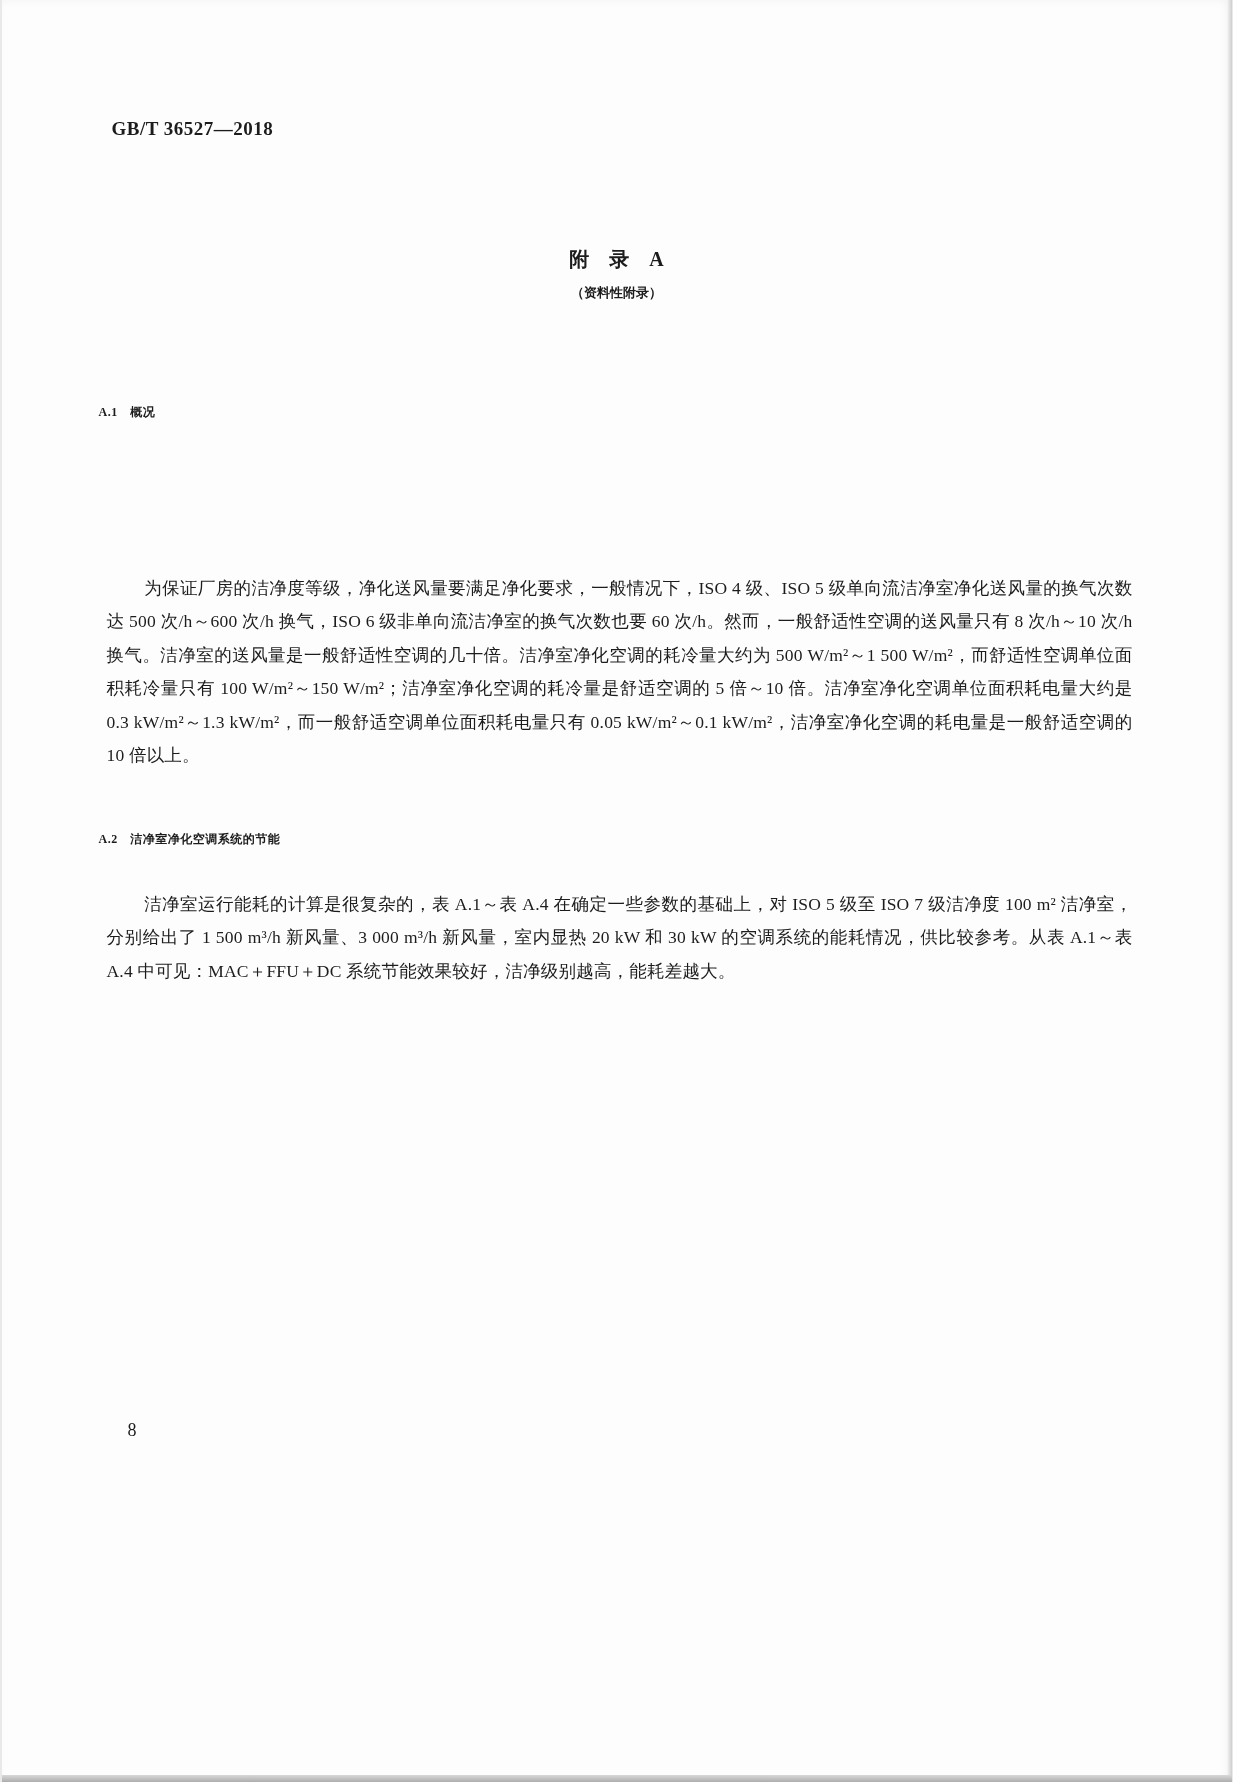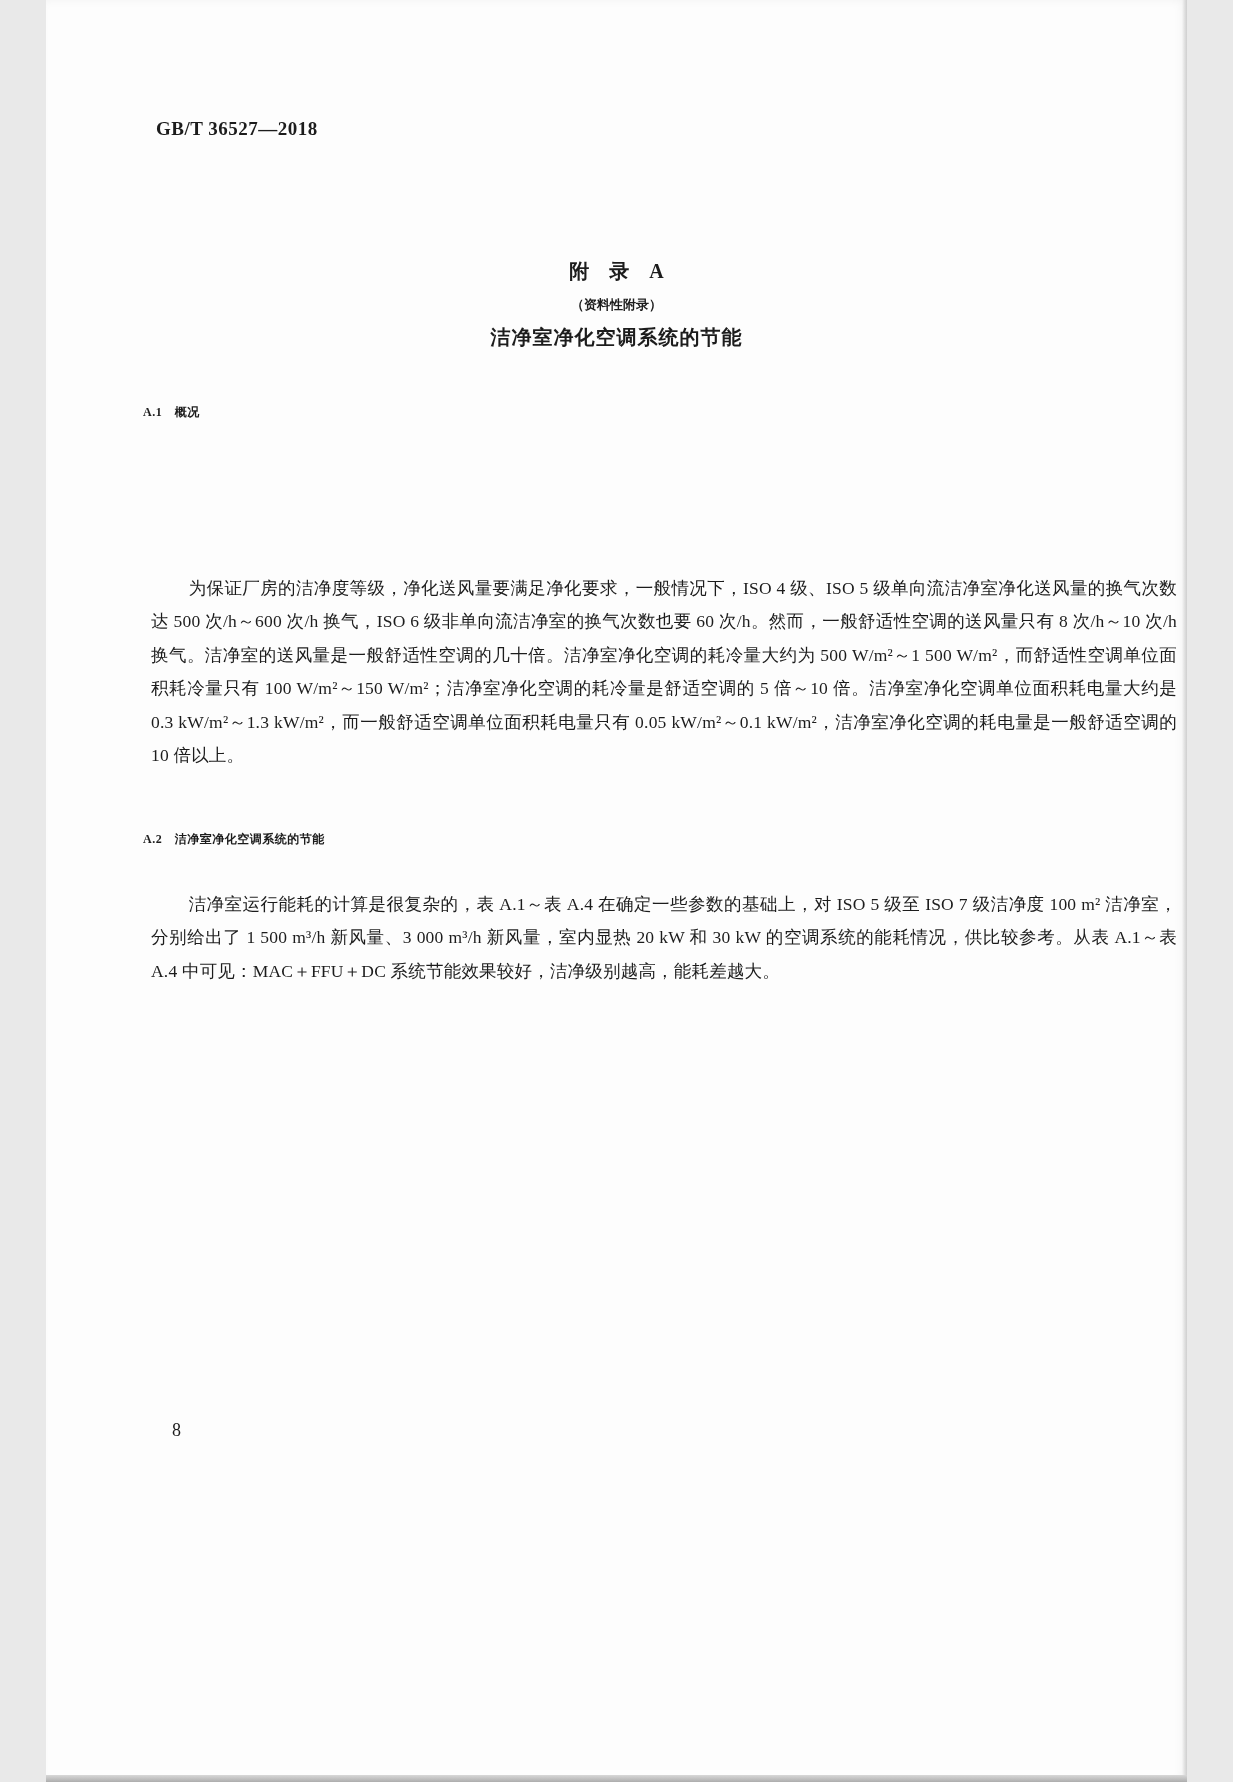--- a/index.html
+++ b/index.html
@@ -3,21 +3,21 @@
 <meta charset="utf-8">
 <style>
   html, body {
     margin: 0;
     padding: 0;
     background: #e9e9e9;
     font-family: "Liberation Serif", "DejaVu Serif", serif;
   }
   .page {
     position: relative;
-    width: 1141px;
+    width: 1230px;
     height: 1782px;
     margin: 0 auto;
     background: #fdfdfd;
     color: #1c1c1c;
     overflow: hidden;
     box-shadow: inset -5px 0 10px rgba(0,0,0,0.05);
   }
   
   .scan-bottom {
     position: absolute;
@@ -36,21 +36,21 @@
     left: 110px;
     top: 118px;
     font-size: 19px;
     font-weight: bold;
     letter-spacing: 0.5px;
   }
   .title-block {
     position: absolute;
     left: 0;
     right: 0;
-    top: 255px;
+    top: 243px;
     text-align: center;
     font-weight: bold;
   }
   .title-block .t1 {
     font-size: 20px;
     line-height: 33px;
   }
   .title-block .t2 {
     font-size: 13px;
     line-height: 33px;
@@ -92,21 +92,20 @@
 </head>
 <body>
 
 <div class="page">
 
   <div class="std-number">GB/T 36527—2018</div>
 
   <div class="title-block">
     <div class="t1">附　录　A</div>
     <div class="t2">（资料性附录）</div>
-    <div class="t3">洁净室净化空调系统的节能</div>
   </div>
 
   <div class="sec-heading heading-a1">A.1　概况</div>
 
 
   <div class="para para-2">为保证厂房的洁净度等级，净化送风量要满足净化要求，一般情况下，ISO 4 级、ISO 5 级单向流洁净室净化送风量的换气次数达 500 次/h～600 次/h 换气，ISO 6 级非单向流洁净室的换气次数也要 60 次/h。然而，一般舒适性空调的送风量只有 8 次/h～10 次/h 换气。洁净室的送风量是一般舒适性空调的几十倍。洁净室净化空调的耗冷量大约为 500 W/m²～1 500 W/m²，而舒适性空调单位面积耗冷量只有 100 W/m²～150 W/m²；洁净室净化空调的耗冷量是舒适空调的 5 倍～10 倍。洁净室净化空调单位面积耗电量大约是 0.3 kW/m²～1.3 kW/m²，而一般舒适空调单位面积耗电量只有 0.05 kW/m²～0.1 kW/m²，洁净室净化空调的耗电量是一般舒适空调的 10 倍以上。</div>
 
   <div class="sec-heading heading-a2">A.2　洁净室净化空调系统的节能</div>
 
   <div class="para para-3">洁净室运行能耗的计算是很复杂的，表 A.1～表 A.4 在确定一些参数的基础上，对 ISO 5 级至 ISO 7 级洁净度 100 m² 洁净室，分别给出了 1 500 m³/h 新风量、3 000 m³/h 新风量，室内显热 20 kW 和 30 kW 的空调系统的能耗情况，供比较参考。从表 A.1～表 A.4 中可见：MAC＋FFU＋DC 系统节能效果较好，洁净级别越高，能耗差越大。</div>

